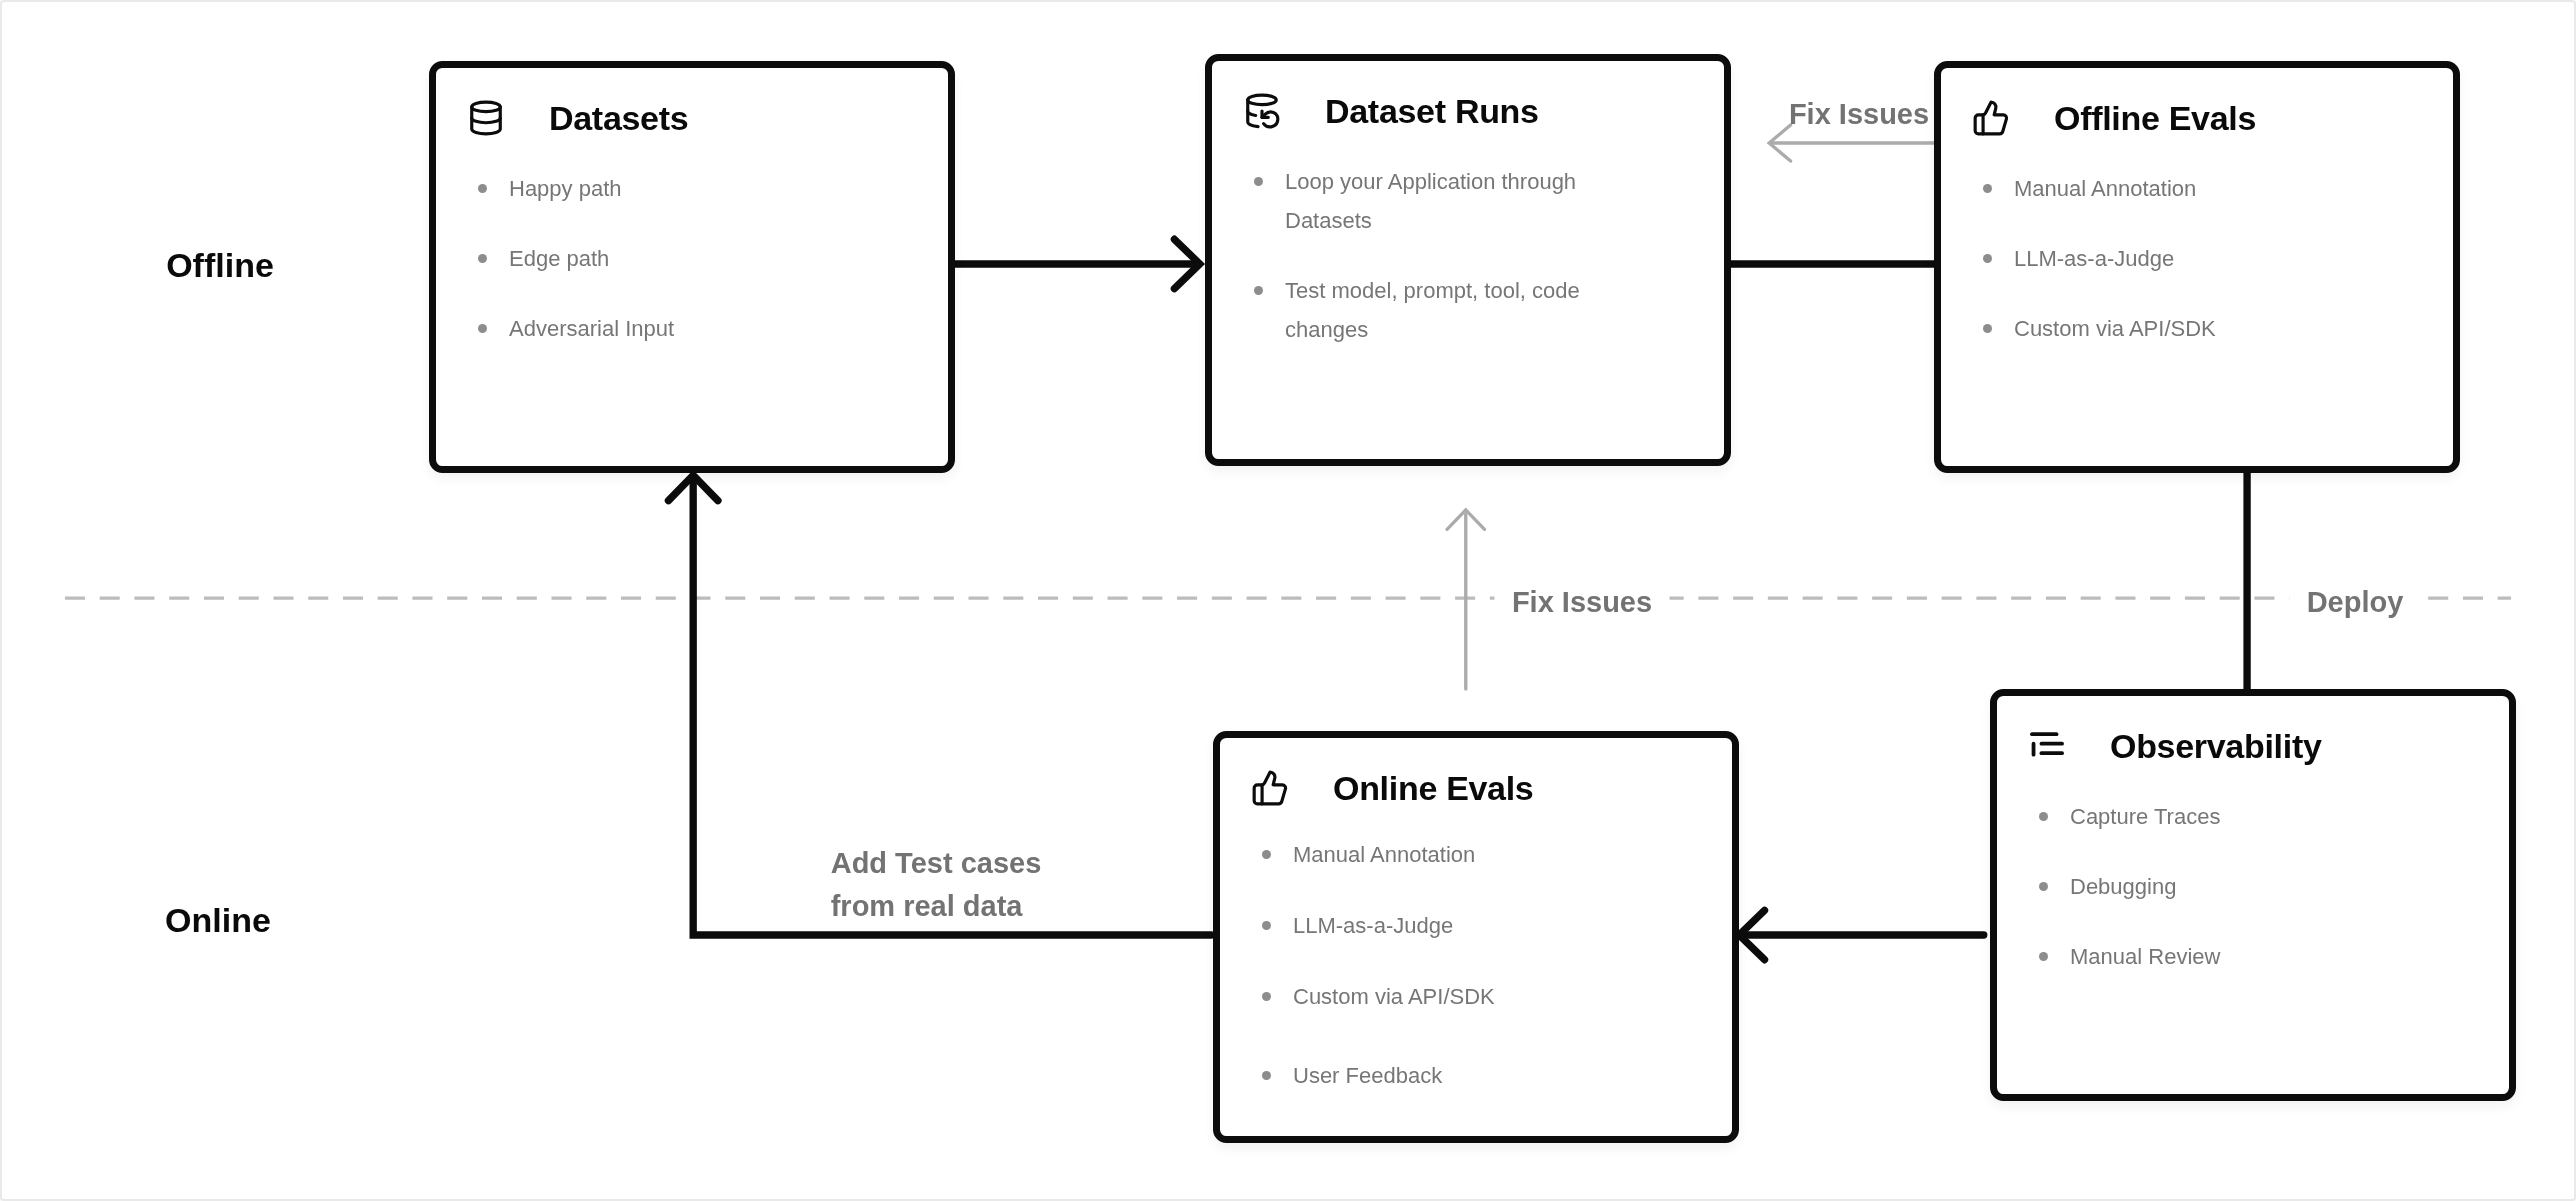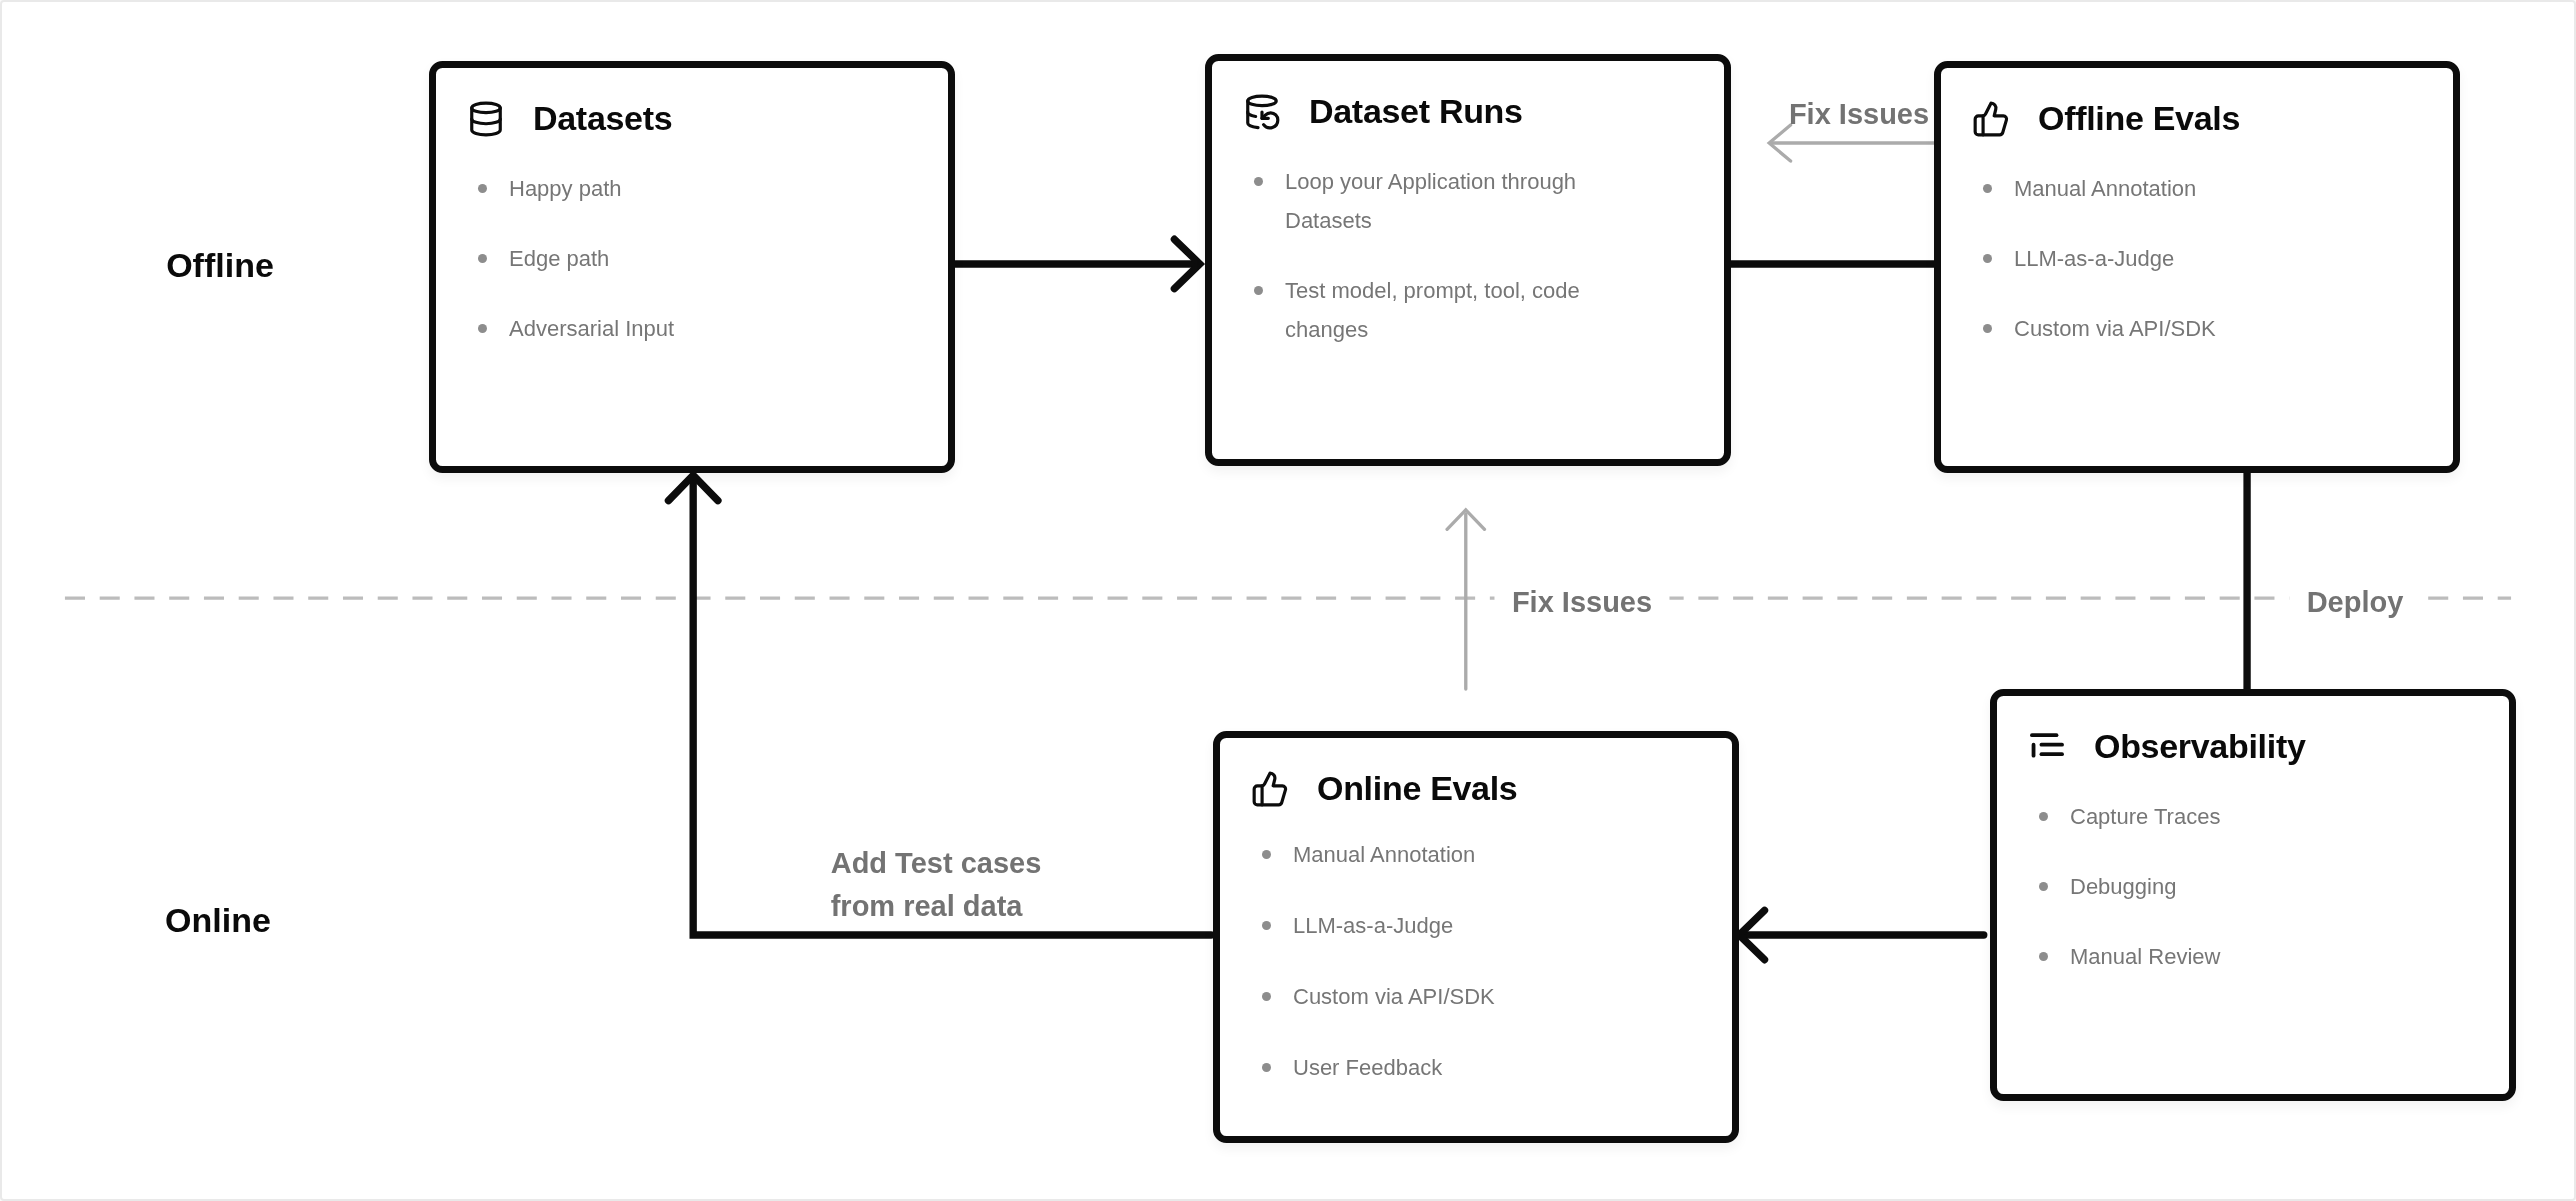--- a/index.html
+++ b/index.html
@@ -17,21 +17,21 @@
   .node{
     position:absolute;
     width:526px;height:412px;
     background:#ffffff;
     border:7.4px solid #0c0c0c;
     border-radius:13.4px;
     box-sizing:border-box;
     box-shadow:0 5.4px 12px rgba(0,0,0,0.05);
   }
   .node-header{
-    display:flex;align-items:flex-end;gap:28px;
+    display:flex;align-items:flex-start;gap:44px;
     padding:31px 29.5px 0 31px;
   }
   .node-icon{width:38px;height:38px;flex:0 0 auto;color:#0c0c0c;}
   .node-icon svg{width:100%;height:100%;display:block;}
   .node-title{
     font-size:34px;font-weight:700;color:#0a0a0a;letter-spacing:-0.3px;
     white-space:nowrap;
   }
   .node-list{
     list-style:none;margin:31px 0 0 0;padding:0 27px 0 38px;
@@ -179,21 +179,21 @@
           <path d="M7 10v12"></path>
           <path d="M15 5.88 14 10h5.83a2 2 0 0 1 1.92 2.56l-2.33 8A2 2 0 0 1 17.5 22H4a2 2 0 0 1-2-2v-8a2 2 0 0 1 2-2h2.76a2 2 0 0 0 1.79-1.11L12 2a3.13 3.13 0 0 1 3 3.88Z"></path>
         </svg>
       </span>
       <span class="node-title">Online Evals</span>
     </div>
     <ul class="node-list" style="margin-top:27px;">
       <li style="margin-top:0;">Manual Annotation</li>
       <li style="margin-top:32px;">LLM-as-a-Judge</li>
       <li style="margin-top:32px;">Custom via API/SDK</li>
-      <li style="margin-top:32px;">User Feedback</li>
+      <li style="margin-top:40px;">User Feedback</li>
     </ul>
   </div>
 
   <div class="node" style="left:1988px;top:687px;">
     <div class="node-header">
       <span class="node-icon">
         <svg viewBox="0 0 24 24" fill="none" stroke="currentColor" stroke-width="2.4" stroke-linecap="round" stroke-linejoin="round">
           <path d="M2.5 4.5h15.5"></path>
           <path d="M3.5 10.5v7"></path>
           <path d="M8.5 10.5h13"></path>

